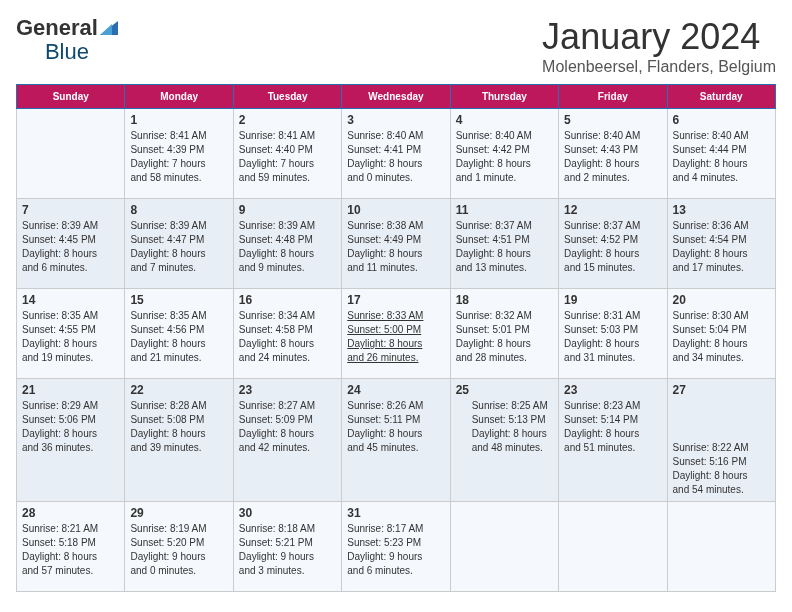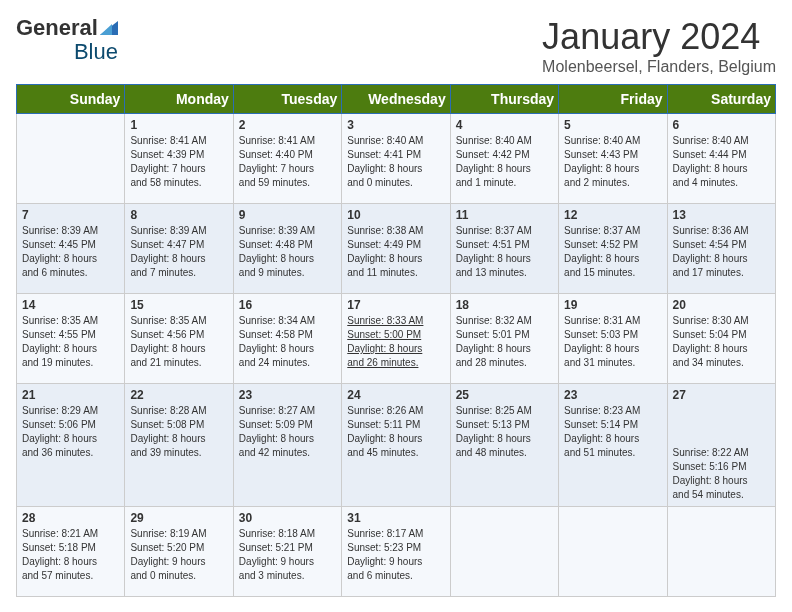--- a/index.html
+++ b/index.html
@@ -12,21 +12,21 @@
     }
     .header-area {
       display: flex;
       justify-content: space-between;
       align-items: flex-start;
       margin-bottom: 8px;
     }
     .logo {
       display: flex;
       flex-direction: column;
-      align-items: flex-end;
+      align-items: center;
     }
     .logo-general {
       font-size: 22px;
       font-weight: bold;
       color: #333;
       line-height: 1.1;
     }
     .logo-blue {
       font-size: 22px;
       font-weight: normal;
@@ -51,26 +51,26 @@
     .location-title {
       font-size: 16px;
       color: #555;
     }
     table {
       width: 100%;
       border-collapse: collapse;
       table-layout: fixed;
     }
     thead tr th {
-      background-color: #4d7c0f;
+      background-color: #be185d;
       color: #fff;
-      font-size: 14px;
+      font-size: 10px;
       font-weight: bold;
       padding: 6px 4px;
-      text-align: right;
+      text-align: center;
       border: 1px solid #2a6db5;
     }
     tbody tr td {
       border: 1px solid #ccc;
       vertical-align: top;
       padding: 4px 5px;
       font-size: 10.5px;
       color: #333;
       height: 90px;
       background: #fff;
@@ -297,21 +297,21 @@
         </td>
         <td>
           <span class="day-number">24</span>
           <div class="day-info" style="white-space: pre-line;">Sunrise: 8:26 AM
 Sunset: 5:11 PM
 Daylight: 8 hours
 and 45 minutes.</div>
         </td>
         <td>
           <span class="day-number">25</span>
-          <div class="day-info" style="white-space: pre-line;">Sunrise: 8:25 AM
+          <div class="day-info" style="white-space: pre-line; margin-left: 16px;">Sunrise: 8:25 AM
 Sunset: 5:13 PM
 Daylight: 8 hours
 and 48 minutes.</div>
         </td>
         <td>
           <span class="day-number">23</span>
           <div class="day-info" style="white-space: pre-line;">Sunrise: 8:23 AM
 Sunset: 5:14 PM
 Daylight: 8 hours
 and 51 minutes.</div>

